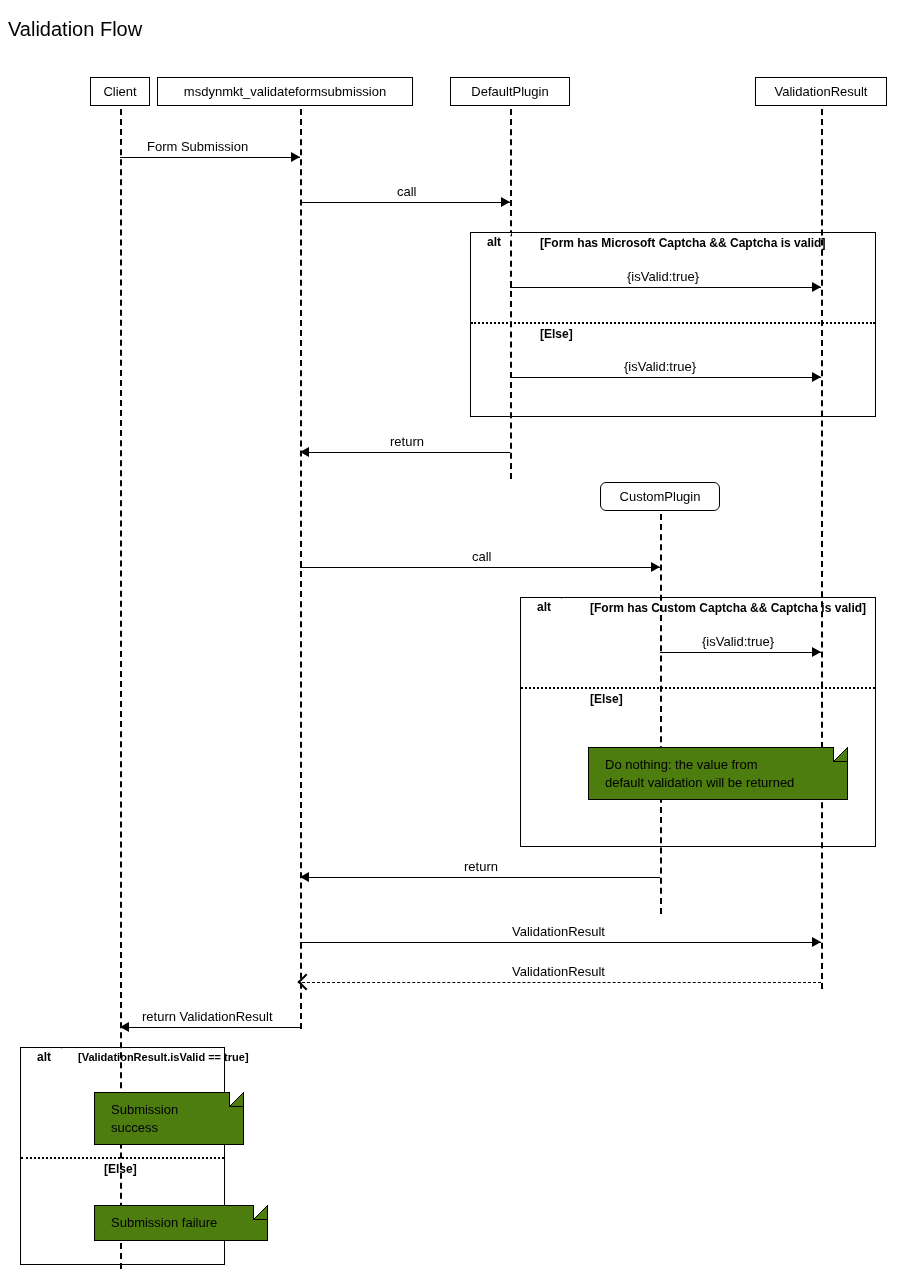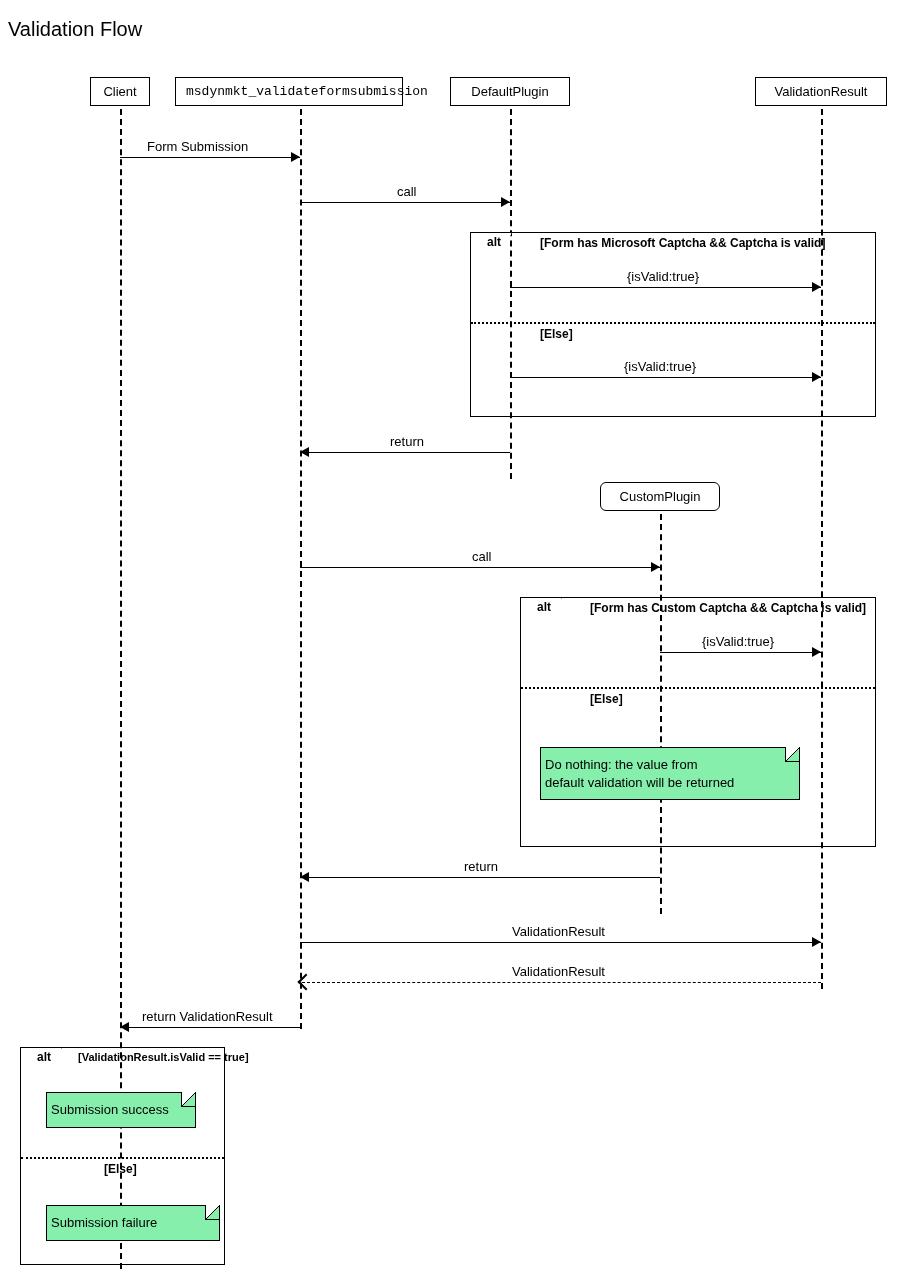--- a/index.html
+++ b/index.html
@@ -91,46 +91,47 @@
     font-size: 12px;
     white-space: nowrap;
   }
   .divider {
     position: absolute;
     border-top: 2px dotted #000;
   }
   .note {
     position: absolute;
     border: 1.5px solid #000;
-    background: #86efac;
+    background: #4d7c0f;
     font-size: 13px;
-    padding: 8px 4px;
+    padding: 8px 16px;
     box-sizing: border-box;
     line-height: 1.35;
+    margin-left: 48px;
   }
   .note::after {
     content: "";
     position: absolute;
     top: -1px; right: -1px;
     width: 14px; height: 14px;
     background:
       linear-gradient(135deg, #fff 0 49%, #000 49% 52%, transparent 52%);
     border-left: 1.5px solid #000;
     border-bottom: 1.5px solid #000;
   }
 </style>
 </head>
 <body>
 
 <div class="title">Validation Flow</div>
 
 <div class="diagram">
 
   <div class="participant" style="left:90px; top:30px; width:60px;">Client</div>
-  <div class="participant" style="left:175px; top:30px; width:228px;font-family:Liberation Mono, monospace;">msdynmkt_validateformsubmission</div>
+  <div class="participant" style="left:157px; top:30px; width:256px;">msdynmkt_validateformsubmission</div>
   <div class="participant" style="left:450px; top:30px; width:120px;">DefaultPlugin</div>
   <div class="participant" style="left:600px; top:435px; width:120px;border-radius:6px;">CustomPlugin</div>
   <div class="participant" style="left:755px; top:30px; width:132px;">ValidationResult</div>
 
   <div class="lifeline" style="left:120px; top:62px; height:1160px;"></div>
   <div class="lifeline" style="left:300px; top:62px; height:920px;"></div>
   <div class="lifeline" style="left:510px; top:62px; height:370px;"></div>
   <div class="lifeline" style="left:660px; top:467px; height:400px;"></div>
   <div class="lifeline" style="left:821px; top:62px; height:880px;"></div>
 

